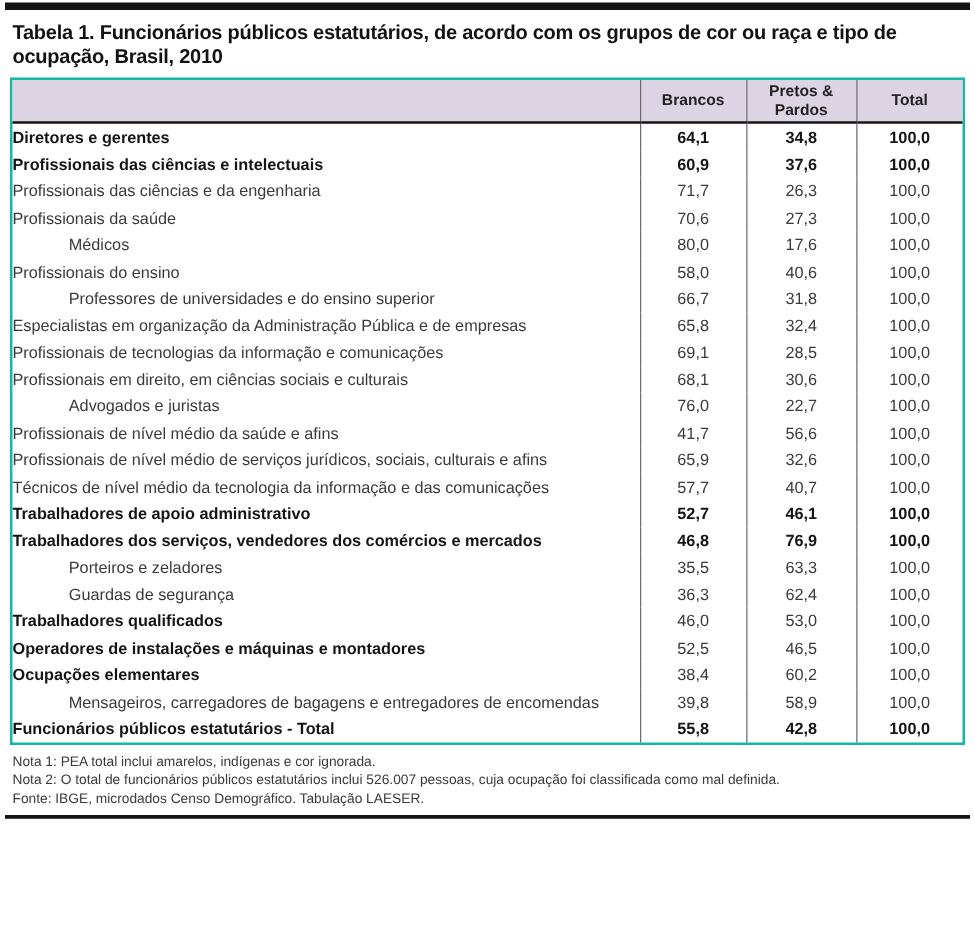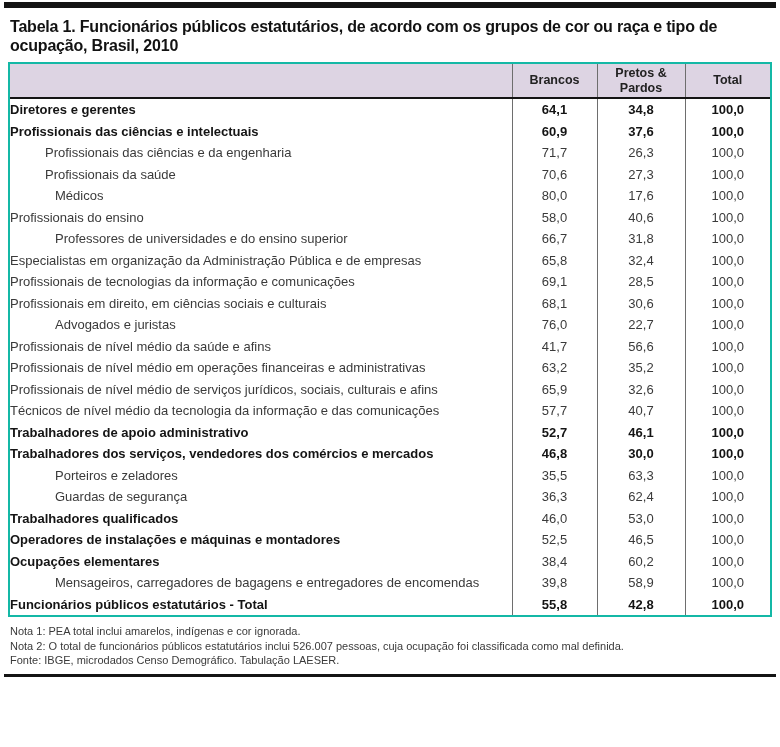--- a/index.html
+++ b/index.html
@@ -47,21 +47,21 @@
   tbody td {
     height: 21.5px;
     font-size: 13px;
     color: #3a3a3a;
     vertical-align: middle;
     padding: 0;
     white-space: nowrap;
     overflow: hidden;
   }
   td.label { text-align: left; }
-  td.label.i1 { padding-left: 35px; }
+  td.label.i1 { }
   td.label.i2 { padding-left: 45px; }
   td.val { text-align: center; }
   .b { font-weight: bold; color: #141414; }
   .notes {
     margin: 7px 12px 0 10px;
     font-size: 11px; line-height: 1.33;
     color: #3a3a3a;
   }
   .bottom-bar {
     height: 3px; background: #141414;
@@ -161,47 +161,41 @@
           <td class="val">22,7</td>
           <td class="val">100,0</td>
         </tr>
         <tr>
           <td class="label">Profissionais de nível médio da saúde e afins</td>
           <td class="val">41,7</td>
           <td class="val">56,6</td>
           <td class="val">100,0</td>
         </tr>
         <tr>
-          <td class="label">Profissionais de nível médio em operações financeiras e administrativas</td>
-          <td class="val">63,2</td>
-          <td class="val">35,2</td>
-          <td class="val">100,0</td>
-        </tr>
-        <tr>
           <td class="label">Profissionais de nível médio de serviços jurídicos, sociais, culturais e afins</td>
           <td class="val">65,9</td>
           <td class="val">32,6</td>
           <td class="val">100,0</td>
         </tr>
         <tr>
           <td class="label">Técnicos de nível médio da tecnologia da informação e das comunicações</td>
           <td class="val">57,7</td>
           <td class="val">40,7</td>
           <td class="val">100,0</td>
         </tr>
         <tr>
           <td class="label b">Trabalhadores de apoio administrativo</td>
           <td class="val b">52,7</td>
           <td class="val b">46,1</td>
           <td class="val b">100,0</td>
         </tr>
         <tr>
           <td class="label b">Trabalhadores dos serviços, vendedores dos comércios e mercados</td>
           <td class="val b">46,8</td>
-          <td class="val b">30,0</td>
+          <td class="val b">76,9</td>
           <td class="val b">100,0</td>
         </tr>
         <tr>
           <td class="label i2">Porteiros e zeladores</td>
           <td class="val">35,5</td>
           <td class="val">63,3</td>
           <td class="val">100,0</td>
         </tr>
         <tr>
           <td class="label i2">Guardas de segurança</td>

